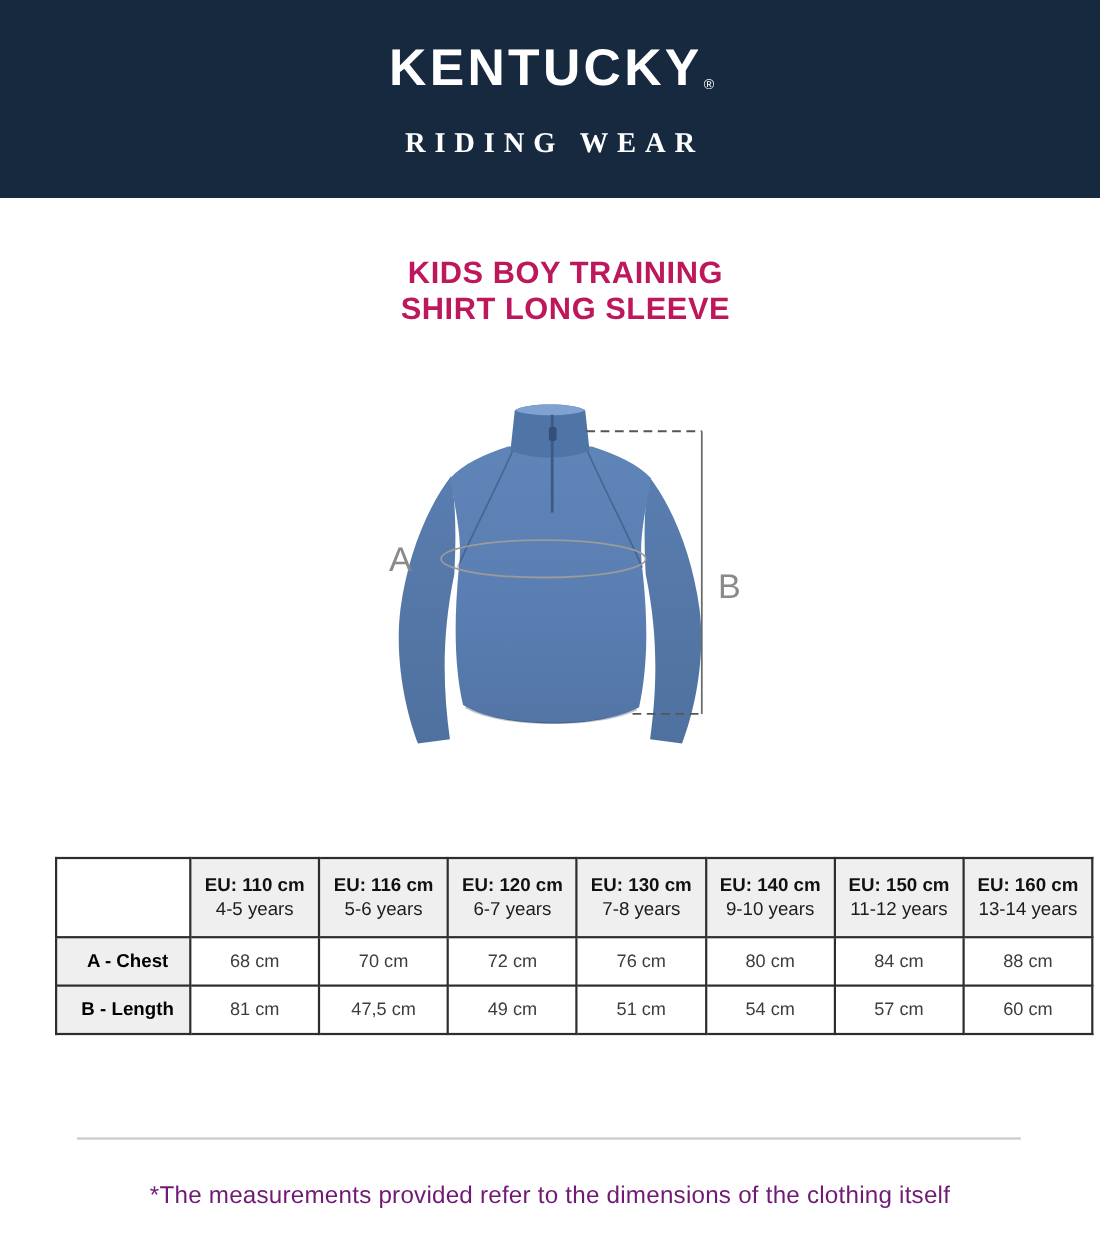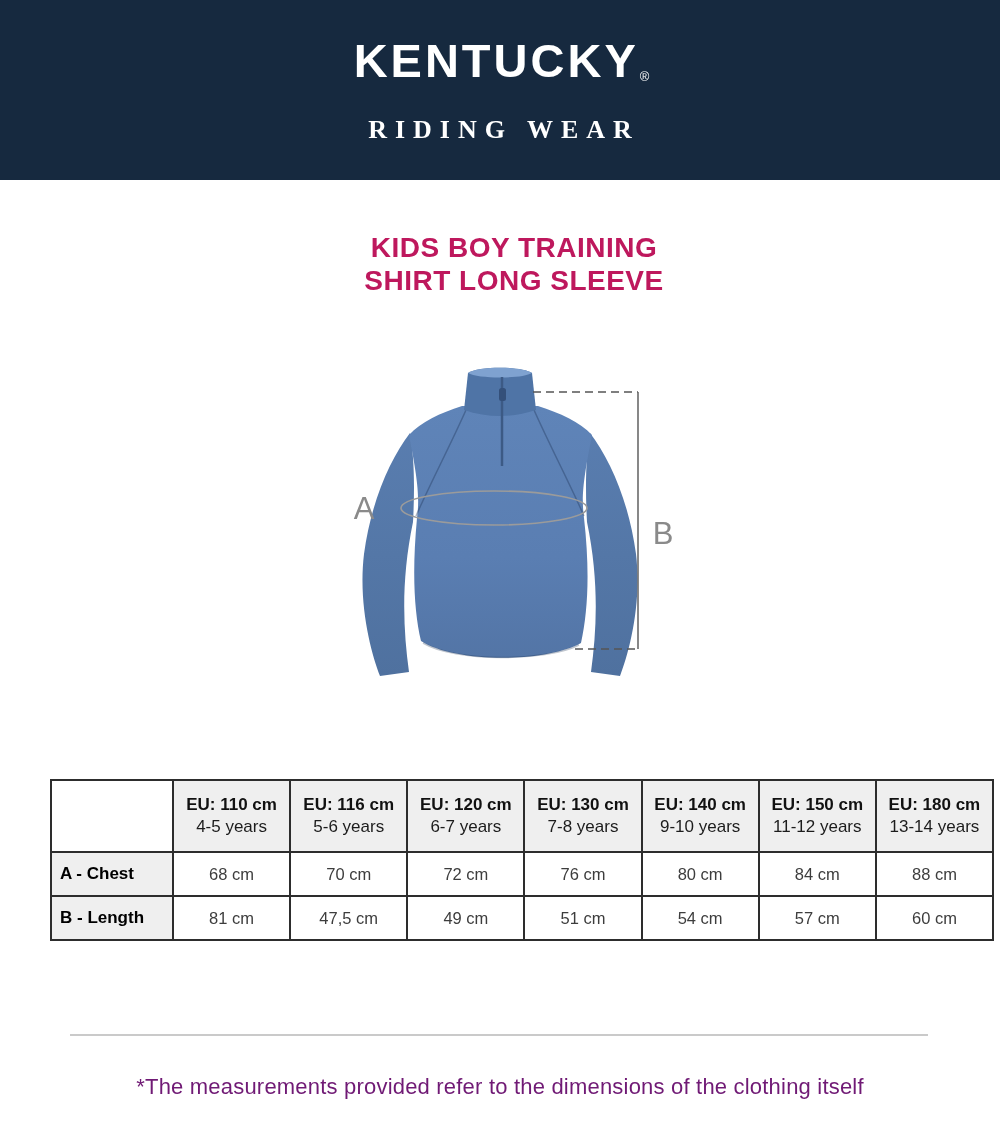--- a/index.html
+++ b/index.html
@@ -46,21 +46,21 @@
     border:2px solid #2d2d2d;
   }
   td.corner { border:none; background:#ffffff; }
   th.col-head {
     height:72px; background:#efefef; font-weight:400; text-align:center;
     color:#111111; padding:4px 2px; vertical-align:middle;
   }
   th.col-head .size { font-size:17px; font-weight:700; line-height:22px; }
   th.col-head .age  { font-size:17px; font-weight:400; line-height:22px; color:#1c1c1c; }
   th.row-head {
-    height:44px; background:#efefef; text-align:left; padding-left:8px;
+    height:44px; background:#efefef; text-align:center; padding-left:8px;
     font-size:17px; font-weight:700; color:#000000; vertical-align:middle;
   }
   td.val {
     height:44px; background:#ffffff; text-align:center; vertical-align:middle;
     font-size:16.5px; color:#3d3d3d;
   }
 
   
   .divider { margin:93px 0 0 70px; width:858px; height:2px; background:#cacaca; }
   .footnote {
@@ -149,21 +149,21 @@
         </th>
         <th class="col-head">
           <div class="size">EU: 140 cm</div>
           <div class="age">9-10 years</div>
         </th>
         <th class="col-head">
           <div class="size">EU: 150 cm</div>
           <div class="age">11-12 years</div>
         </th>
         <th class="col-head">
-          <div class="size">EU: 180 cm</div>
+          <div class="size">EU: 160 cm</div>
           <div class="age">13-14 years</div>
         </th>
       </tr>
     </thead>
     <tbody>
       <tr>
         <th class="row-head">A - Chest</th>
         <td class="val">68 cm</td>
         <td class="val">70 cm</td>
         <td class="val">72 cm</td>

